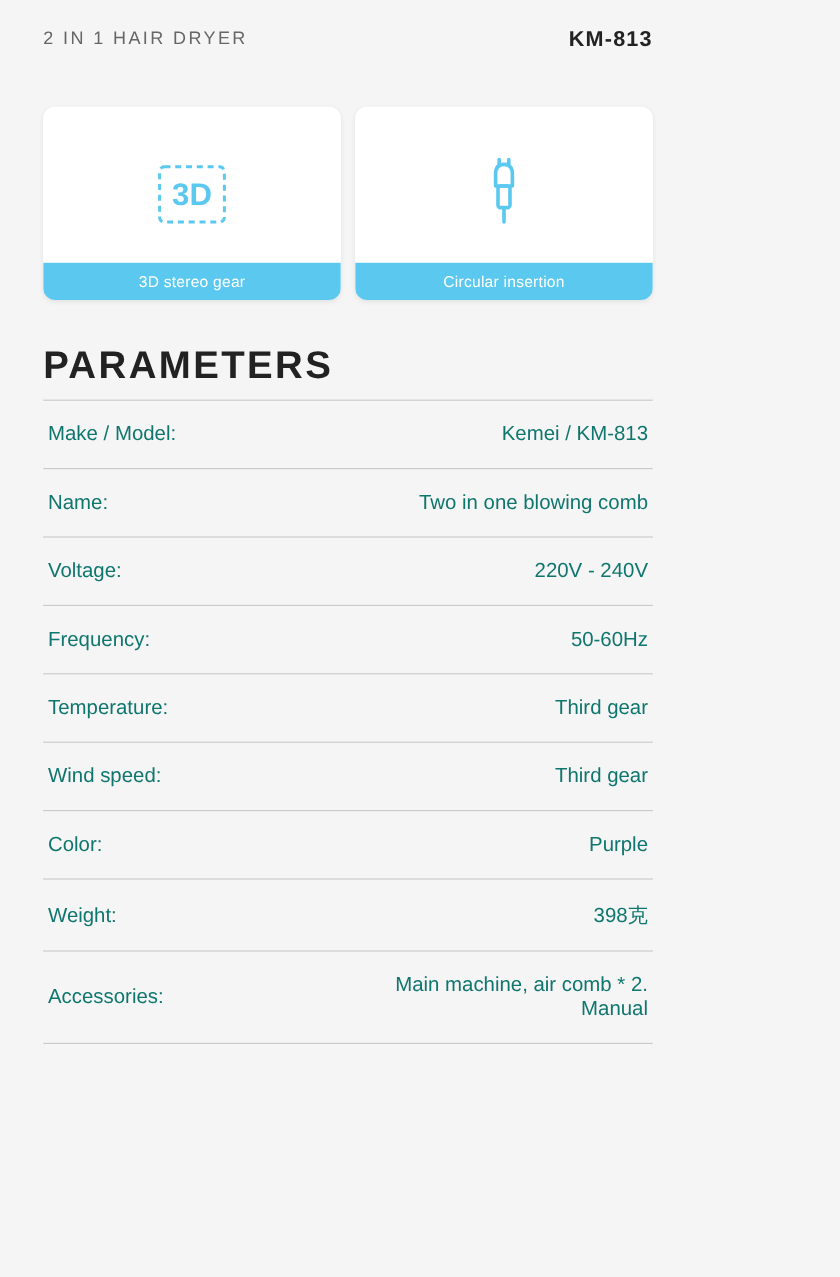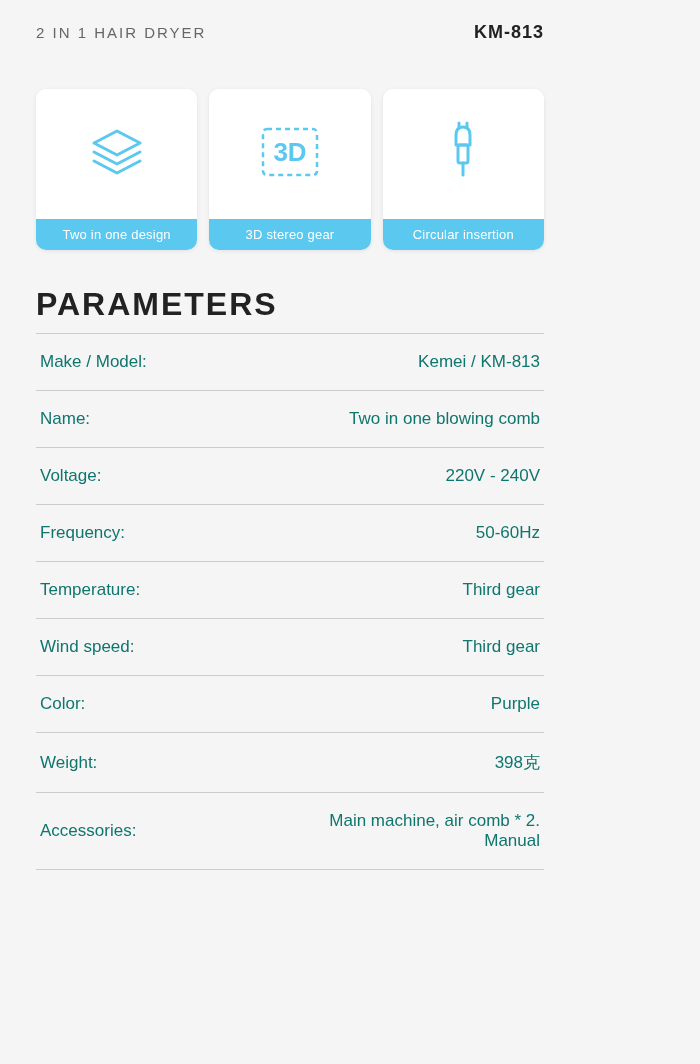--- a/index.html
+++ b/index.html
@@ -56,21 +56,21 @@
       border-radius: 10px;
       overflow: hidden;
       box-shadow: 0 1px 4px rgba(0,0,0,0.08);
       display: flex;
       flex-direction: column;
     }
 
     .feature-icon-area {
       background: #fff;
       display: flex;
-      align-items: flex-start;
+      align-items: flex-end;
       justify-content: center;
       padding: 28px 10px 22px 10px;
       min-height: 130px;
     }
 
     .feature-icon-area svg {
       width: 70px;
       height: 70px;
     }
 
@@ -138,31 +138,20 @@
 
 <div class="page">
 
   <div class="header">
     <span class="header-title">2 IN 1 HAIR DRYER</span>
     <span class="header-model">KM-813</span>
   </div>
 
   <div class="features">
 
-    <div class="feature-card">
-      <div class="feature-icon-area">
-        <svg viewBox="0 0 70 70" fill="none" xmlns="http://www.w3.org/2000/svg">
-
-          <path d="M35 14 L12 26 L35 38 L58 26 Z" stroke="#5bc8f0" stroke-width="3" fill="none" stroke-linejoin="round"></path>
-          <path d="M12 35 L35 47 L58 35" stroke="#5bc8f0" stroke-width="3" fill="none" stroke-linecap="round" stroke-linejoin="round"></path>
-          <path d="M12 44 L35 56 L58 44" stroke="#5bc8f0" stroke-width="3" fill="none" stroke-linecap="round" stroke-linejoin="round"></path>
-        </svg>
-      </div>
-      <div class="feature-label">Two in one design</div>
-    </div>
 
     <div class="feature-card">
       <div class="feature-icon-area">
         <svg viewBox="0 0 70 70" fill="none" xmlns="http://www.w3.org/2000/svg">
 
           <rect x="8" y="12" width="54" height="46" rx="4" stroke="#5bc8f0" stroke-width="2.5" stroke-dasharray="5 4" fill="none"></rect>
           <text x="35" y="44" text-anchor="middle" font-size="26" font-weight="bold" fill="#5bc8f0" font-family="Arial">3D</text>
         </svg>
       </div>
       <div class="feature-label">3D stereo gear</div>

